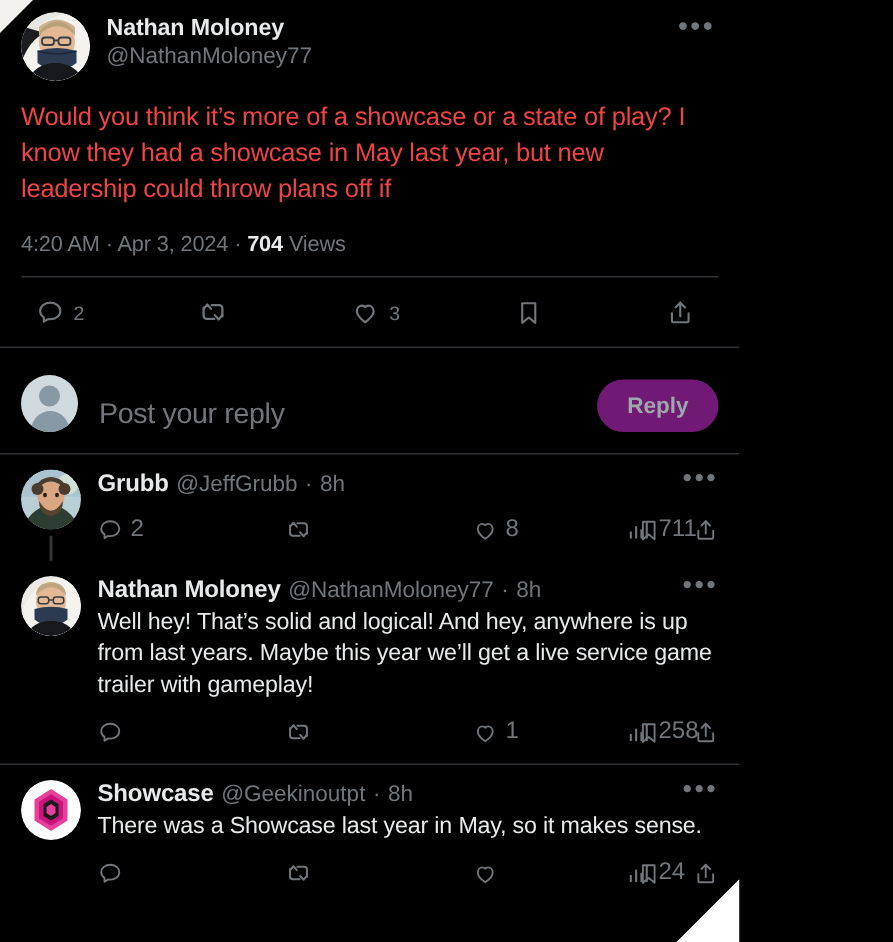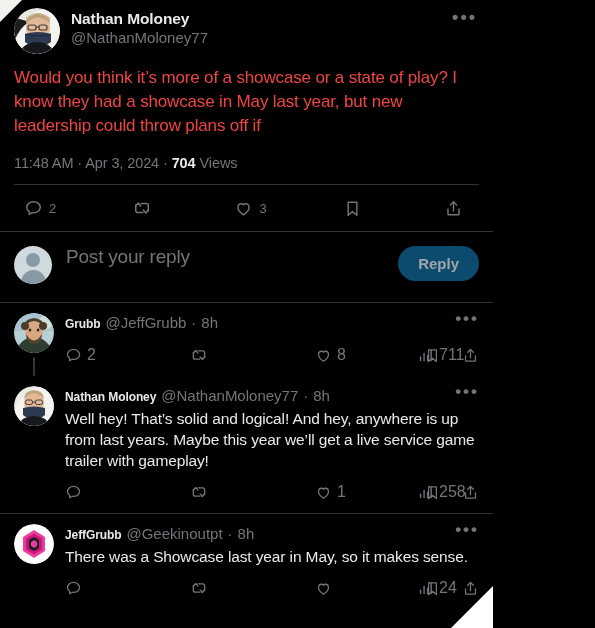--- a/index.html
+++ b/index.html
@@ -116,33 +116,33 @@
     color: #71767b;
     font-size: 13px;
     cursor: pointer;
     padding: 4px;
   }
   .act .count { font-size: 13px; color: #71767b; }
 
   
   .composer {
     display: flex;
-    align-items: flex-start;
+    align-items: flex-end;
     gap: 14px;
     padding: 14px 14px;
     height: 42px;
   }
   .composer .ph {
     flex: 1 1 auto;
     color: #71767b;
     font-size: 19px;
     letter-spacing: -0.2px;
   }
   .reply-btn {
-    background: #0c4a6e;
+    background: #701a75;
     color: #9fa6ab;
     border: none;
     border-radius: 999px;
     font-size: 15px;
     font-weight: 700;
     padding: 9px 20px;
     cursor: pointer;
     font-family: "Liberation Sans", sans-serif;
   }
   .default-avatar {
@@ -193,21 +193,21 @@
   .reply-main {
     flex: 1 1 auto;
     min-width: 0;
     padding-bottom: 2px;
   }
   .reply-header {
     display: flex;
     align-items: baseline;
     gap: 5px;
   }
-  .reply-header .display-name { font-size: 12px; }
+  .reply-header .display-name { font-size: 16px; }
   .reply-header .handle { font-size: 15px; }
   .reply-text {
     font-size: 15.5px;
     line-height: 21px;
     color: #e7e9ea;
     margin-top: 1px;
     letter-spacing: -0.12px;
   }
   .actions-reply {
     display: flex;
@@ -301,21 +301,21 @@
         <div class="display-name">Nathan Moloney</div>
         <div class="handle">@NathanMoloney77</div>
       </div>
 
       <div class="more-btn">•••</div>
     </div>
 
     <div class="tweet-body">Would you think it’s more of a showcase or a state of play? I know they had a showcase in May last year, but new leadership could throw plans off if</div>
 
     <div class="meta-line">
-      <span>11:48 AM</span><span> · </span><span>Apr 3, 2024</span><span> · </span><b>704</b><span> Views</span>
+      <span>4:20 AM</span><span> · </span><span>Apr 3, 2024</span><span> · </span><b>704</b><span> Views</span>
     </div>
 
     <div class="main-divider-wrap">
       <div class="divider"></div>
     </div>
 
     <div class="actions-main">
       <div class="act">
         <span class="icon">
           <svg width="19" height="19" viewBox="0 0 24 24" fill="none" stroke="#71767b" stroke-width="1.8">
@@ -586,21 +586,21 @@
             <path d="M20 9.5 L28 14.5 L28 25.5 L20 30.5 L12 25.5 L12 14.5 Z" fill="#c9147e"></path>
             <path d="M20 13 L25 16 L25 24 L20 27 L15 24 L15 16 Z" fill="#1b1b1b"></path>
             <path d="M20 16 L23 18 L23 22 L20 24 L17 22 L17 18 Z" fill="#e8409a"></path>
           </g>
         </svg>
       </div>
     </div>
 
     <div class="reply-main">
       <div class="reply-header">
-        <span class="display-name">JeffGrubb</span>
+        <span class="display-name">Showcase</span>
         <span class="handle">@Geekinoutpt</span>
         <span class="handle">·</span>
         <span class="handle">8h</span>
       </div>
       <div class="reply-text">There was a Showcase last year in May, so it makes sense.</div>
 
       <div class="actions-reply">
         <div class="slot slot-reply">
           <span class="icon">
             <svg width="17" height="17" viewBox="0 0 24 24" fill="none" stroke="#71767b" stroke-width="1.8">

